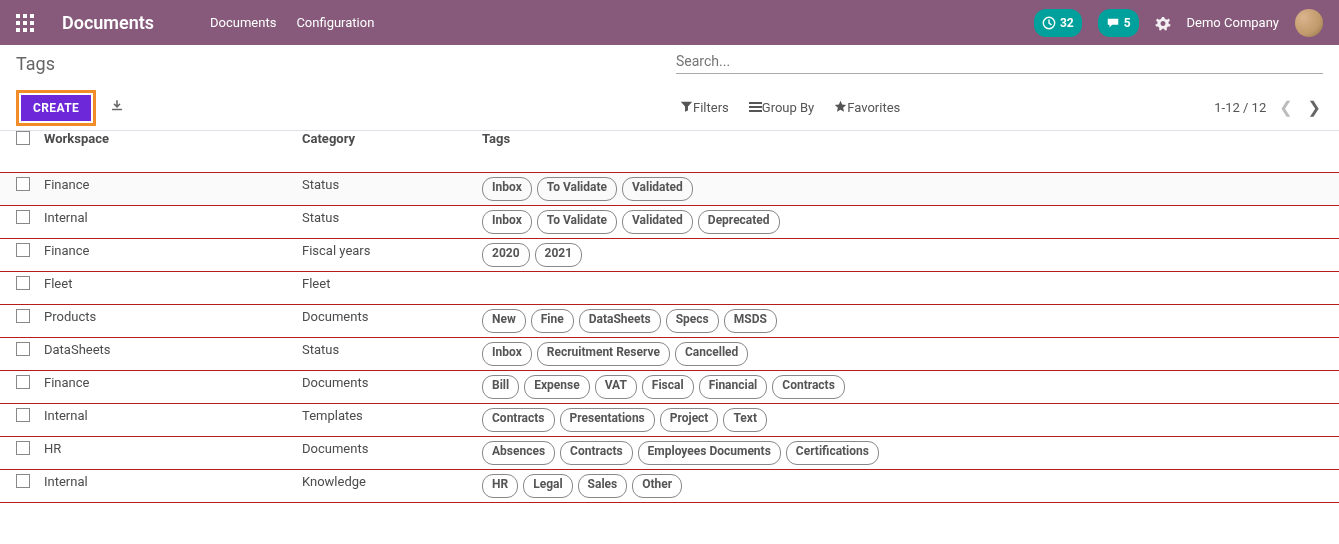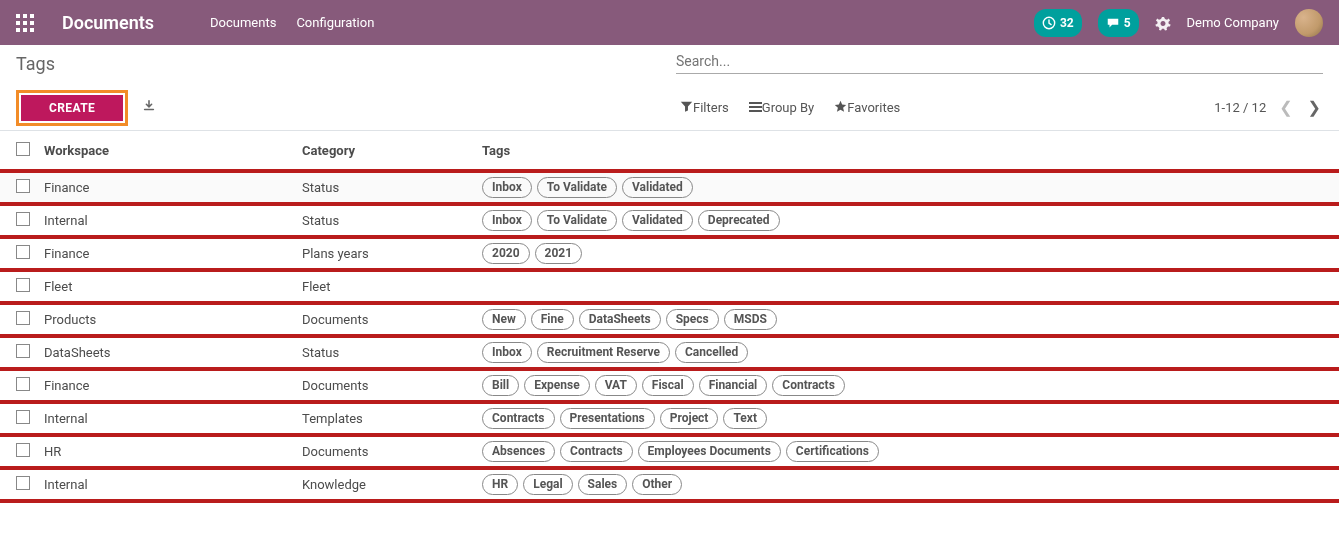--- a/index.html
+++ b/index.html
@@ -22,32 +22,32 @@
 
 
 .cp { padding:6px 16px 0 16px; border-bottom:1px solid #dee2e6; }
 .cp-top { display:flex; align-items:flex-start; height:34px; }
 .breadcrumb { font-size:18px; color:#666; flex:0 0 660px; padding-top:2px;}
 .search-wrap { flex:1; border-bottom:1px solid #aaa; padding:2px 0 4px 0; display:flex; }
 .search-input { border:none; outline:none; width:100%; font-size:14px; color:#555; background:transparent; }
 .cp-bottom { display:flex; align-items:center; height:45px; }
 .cp-left { flex:0 0 664px; display:flex; align-items:center; gap:10px; }
 .btn-create-wrap { border:3px solid #f28c28; padding:2px; display:inline-block; }
-.btn-create { background:#be185d; color:#fff; border:none; font-size:12px; font-weight:bold; padding:6px 28px; letter-spacing:0.4px; cursor:pointer; }
+.btn-create { background:#6d28d9; color:#fff; border:none; font-size:12px; font-weight:bold; padding:6px 12px; letter-spacing:0.4px; cursor:pointer; }
 .export-icon { color:#888; cursor:pointer; font-size:13px; padding-left:4px;}
 .cp-mid { display:flex; align-items:center; gap:20px; flex:1; }
 .filter-opt { display:flex; color:#555; font-size:13px; cursor:pointer; }
 .filter-opt svg, .filter-opt .glyph { width:13px; height:13px; fill:#555; color:#555; display:inline-block; }
 .cp-right { display:flex; align-items:center; gap:11px; color:#555; font-size:13px; }
 .arrow { color:#bbb; cursor:pointer; font-size:16px; padding:0 2px; }
 .arrow.active { color:#666; }
 
 
 .table { width:100%; }
-.thead, .trow { display:flex; align-items:center; border-bottom:4px solid #b91c1c; padding:0 16px; }
+.thead, .trow { display:flex; border-bottom:1px solid #b91c1c; padding:0 16px; }
 .thead { height:42px; font-weight:bold; font-size:13px; color:#4c4c4c; }
 .trow { min-height:33px; font-size:13px; color:#4c4c4c; padding-top:4px; padding-bottom:4px; }
 .trow.highlight { background:#fafafa; }
 .cell-check { flex:0 0 28px; }
 .cell-ws { flex:0 0 258px; }
 .cell-cat { flex:0 0 180px; }
 .cell-tags { flex:1; display:flex; flex-wrap:wrap; gap:5px; }
 .checkbox { width:14px; height:14px; border:1.5px solid #888; display:inline-block; cursor:pointer; background:#fff; }
 .tag { display:inline-block; border:1.5px solid #888; border-radius:11px; padding:1px 9px; font-size:12px; font-weight:bold; color:#555; line-height:17px; white-space:nowrap; }
 
@@ -174,21 +174,21 @@
         <div class="cell-tags">
           <span class="tag">Inbox</span>
           <span class="tag">To Validate</span>
           <span class="tag">Validated</span>
           <span class="tag">Deprecated</span>
         </div>
       </div>
       <div class="trow">
         <div class="cell-check"><span class="checkbox"></span></div>
         <div class="cell-ws">Finance</div>
-        <div class="cell-cat">Plans years</div>
+        <div class="cell-cat">Fiscal years</div>
         <div class="cell-tags">
           <span class="tag">2020</span>
           <span class="tag">2021</span>
         </div>
       </div>
       <div class="trow">
         <div class="cell-check"><span class="checkbox"></span></div>
         <div class="cell-ws">Fleet</div>
         <div class="cell-cat">Fleet</div>
       </div>

